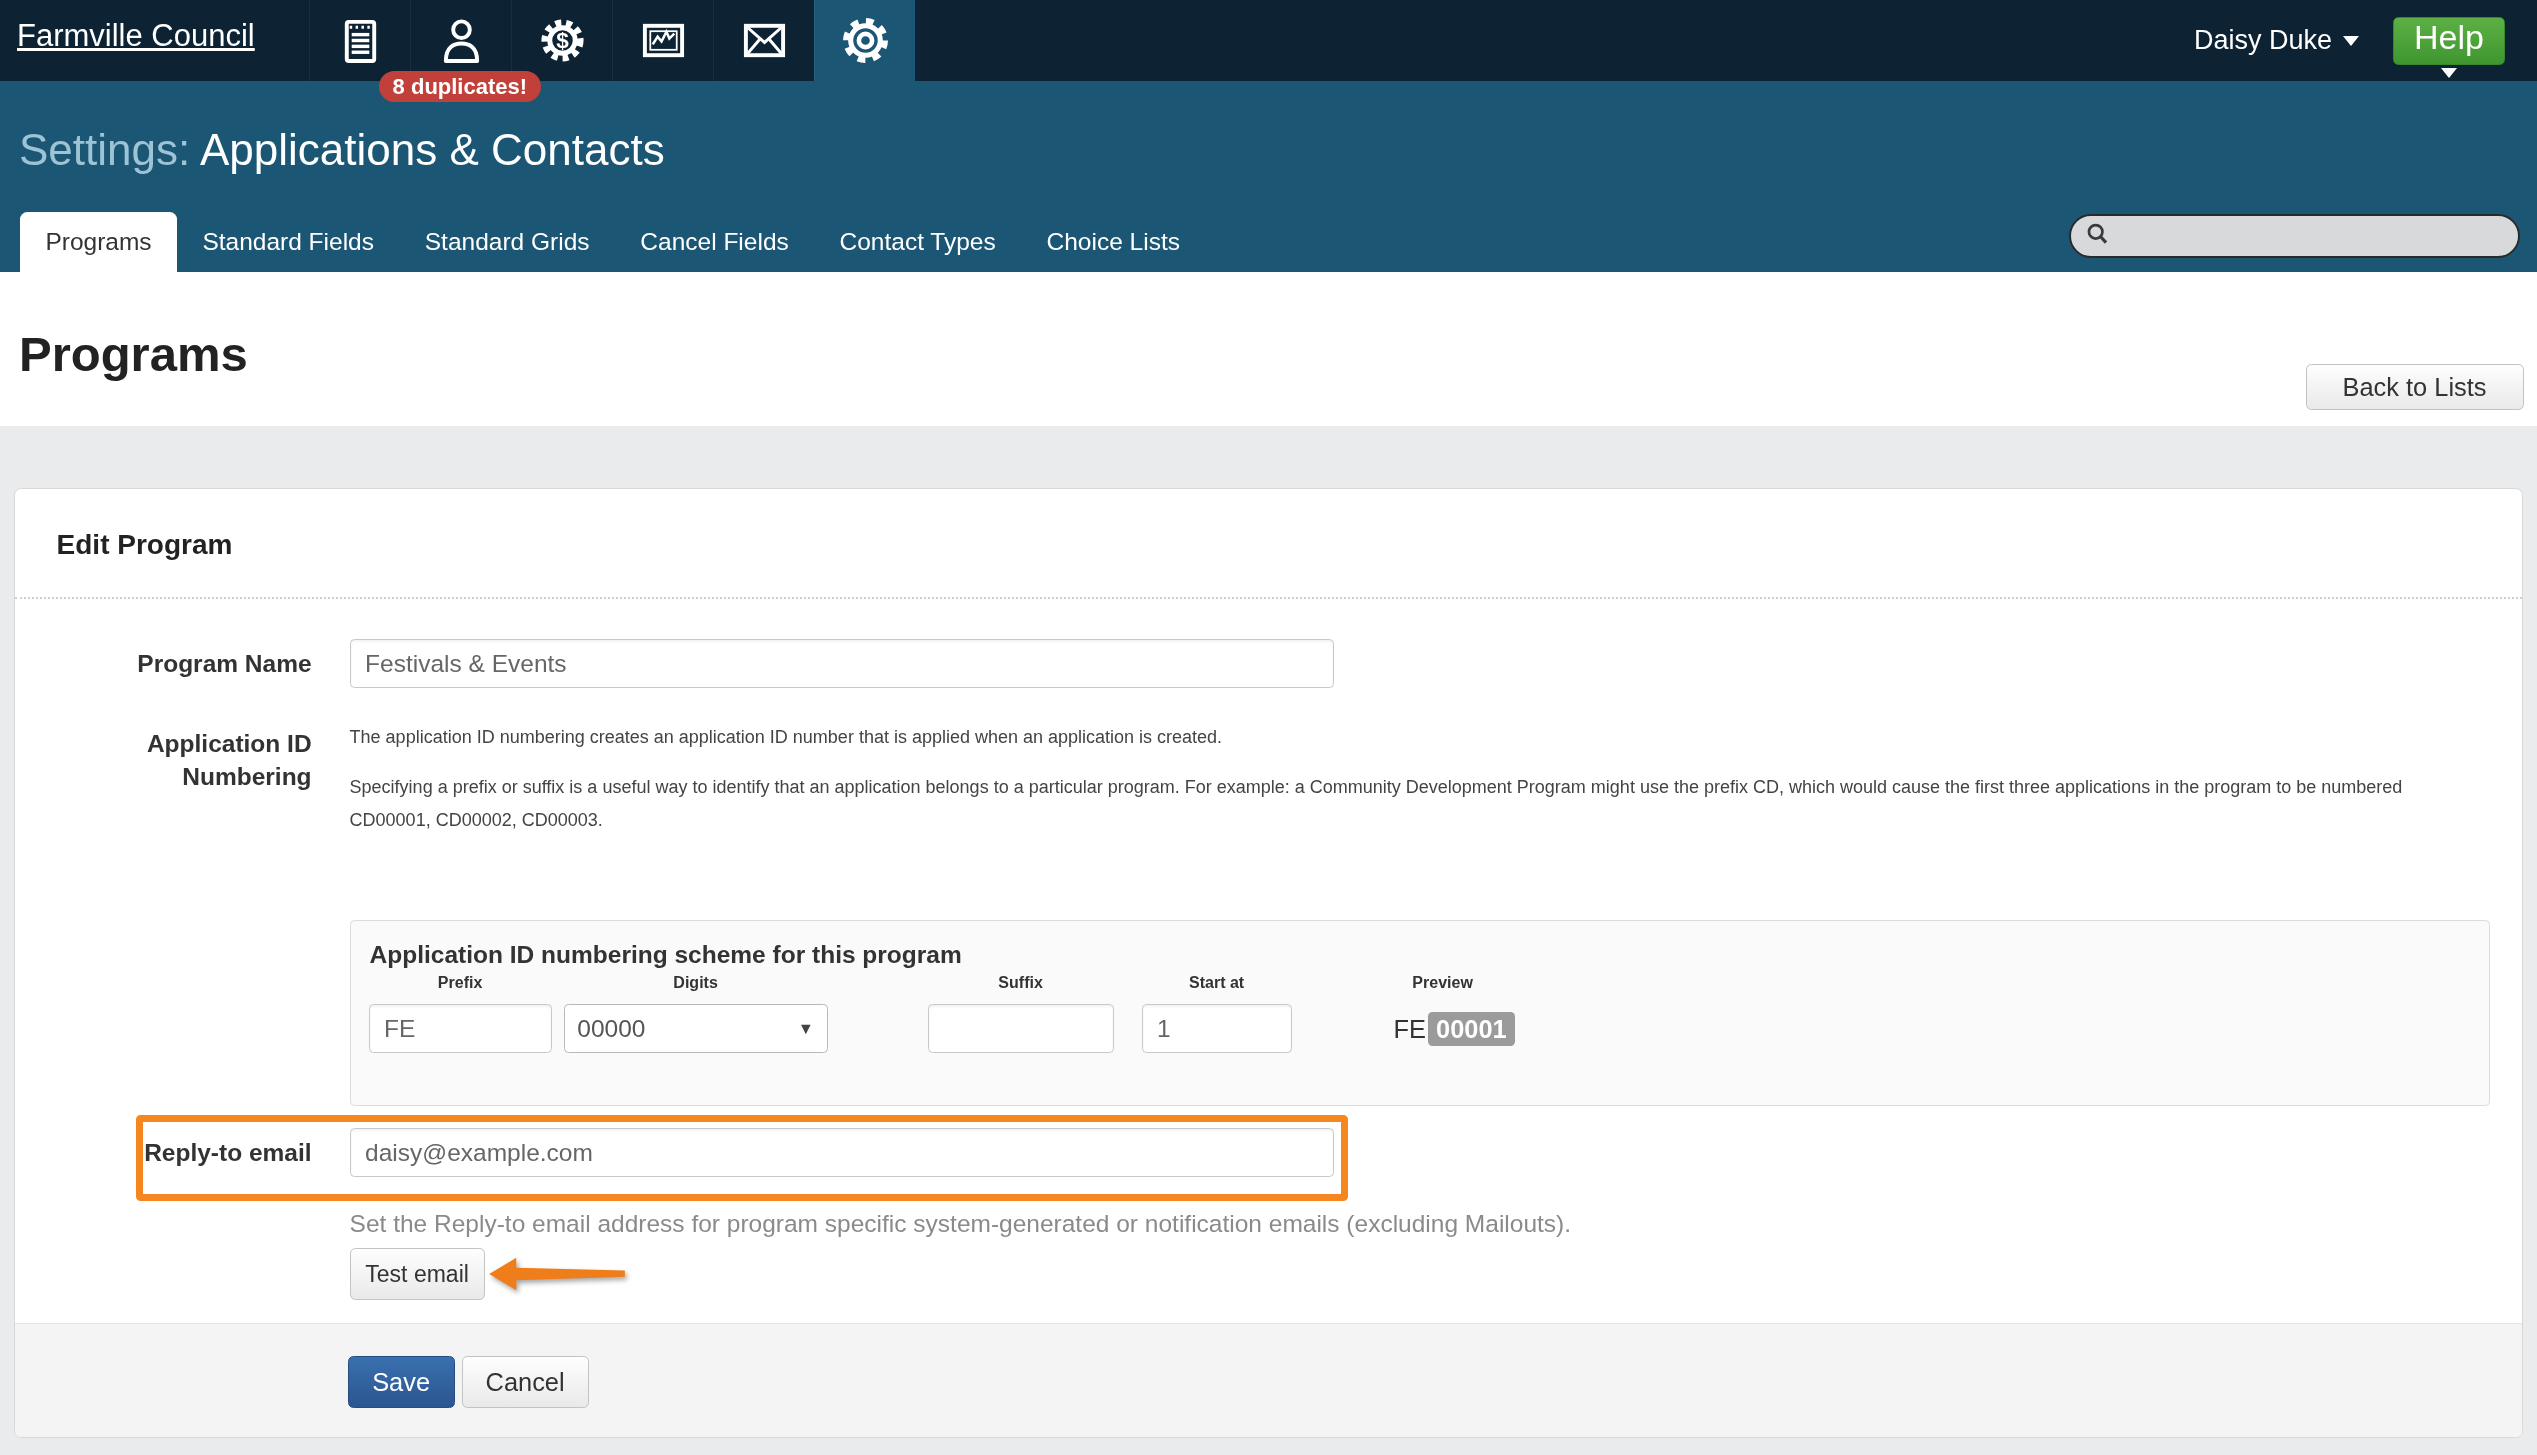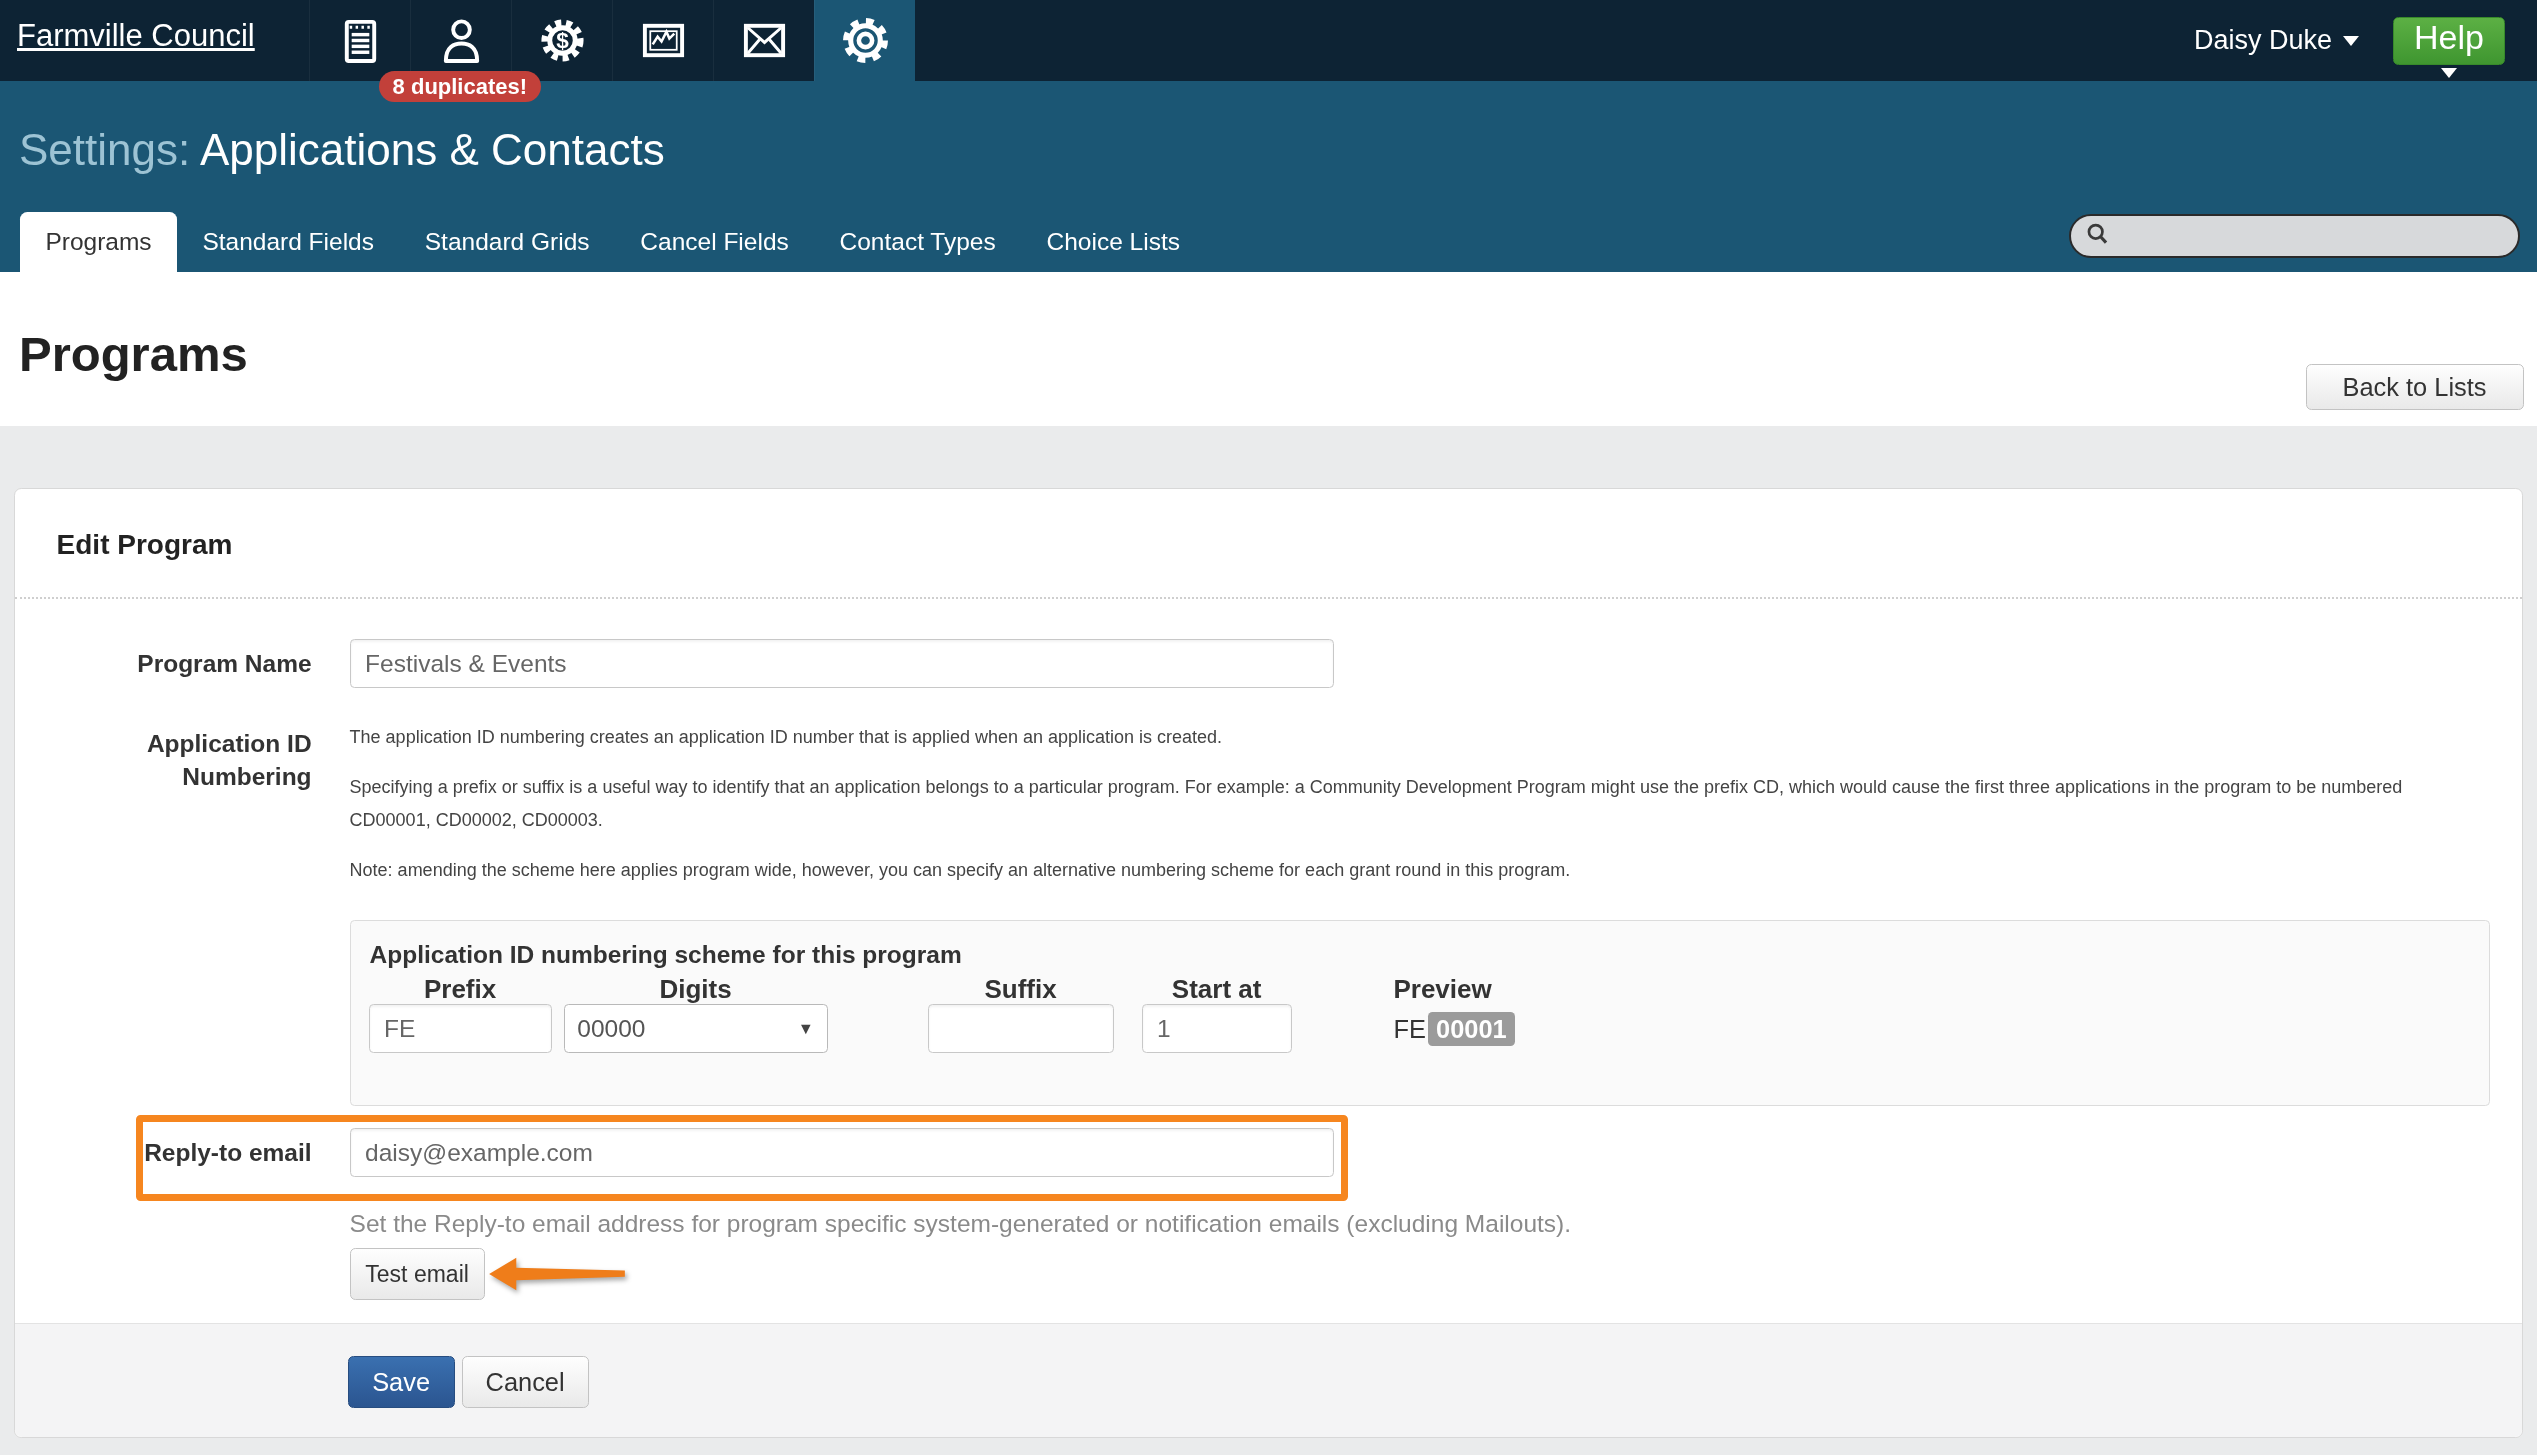--- a/index.html
+++ b/index.html
@@ -42,21 +42,21 @@
   .panel-sep { position:absolute; left:0; top:108px; width:100%; border-top:2.7px dotted #cfcfcf; }
 
   .form-label { position:absolute; width:297px; text-align:right; font-size:24.5px; font-weight:bold; color:#333; line-height:33px; }
   .text-input { position:absolute; height:49px; background:#fff; border:0.9px solid #c8c8c8; border-radius:4.5px; box-shadow:inset 0 1.8px 2.7px rgba(0,0,0,0.06); font-size:24.5px; color:#666; padding:0 14.5px; font-family:"Liberation Sans", sans-serif; outline:none; }
 
   .para-block { position:absolute; left:335px; top:232px; width:2132px; font-size:18px; color:#444; line-height:33px; }
   .para-block p { margin-bottom:17px; }
 
   .scheme-box { position:absolute; left:335px; top:431px; width:2140px; height:186px; background:#fafafa; border:0.9px solid #dcdcdc; border-radius:4.5px; }
   .scheme-title { position:absolute; left:19px; top:20px; font-size:24.5px; font-weight:bold; color:#333; }
-  .scheme-head { position:absolute; top:53px; font-size:26px; font-weight:bold; color:#333; text-align:center; }
+  .scheme-head { position:absolute; top:53px; font-size:16px; font-weight:bold; color:#333; text-align:center; }
   .scheme-field { top:83px; position:absolute; }
   .scheme-select { position:absolute; top:83px; height:49px; background:#fff; border:0.9px solid #b9b9b9; border-radius:4.5px; display:flex; align-items:center; padding:0 12.7px; font-size:24.5px; color:#555; cursor:pointer; }
   .scheme-select .sel-arrow { margin-left:auto; font-size:16.3px; color:#444; }
   .preview-wrap { position:absolute; left:1043px; top:91px; font-size:25.4px; color:#333; display:flex; align-items:center; }
   .preview-num { background:#9b9b9b; color:#fff; font-weight:bold; border-radius:4.5px; padding:2.7px 8.2px; margin-left:1.8px; }
 
   .highlight-box { position:absolute; left:121px; top:626px; width:1212px; height:86px; border:7.3px solid #f6861f; border-radius:4.5px; pointer-events:none; z-index:4; }
   .helper-text { position:absolute; left:335px; top:721px; font-size:24.5px; color:#8a8a8a; }
   .test-btn { position:absolute; left:335px; top:759px; width:135px; height:52px; font-size:23px; }
   .anno-arrow { position:absolute; left:474px; top:766px; z-index:5; filter:drop-shadow(2.7px 3.6px 2.7px rgba(0,0,0,0.35)); }
@@ -185,21 +185,20 @@
     <style></style>
 
     <div class="form-label" style="left:0; top:238px;">
       <div>Application ID</div>
       <div>Numbering</div>
     </div>
 
     <div class="para-block">
       <p>The application ID numbering creates an application ID number that is applied when an application is created.</p>
       <p>Specifying a prefix or suffix is a useful way to identify that an application belongs to a particular program. For example: a Community Development Program might use the prefix CD, which would cause the first three applications in the program to be numbered CD00001, CD00002, CD00003.</p>
-      <p>Note: amending the scheme here applies program wide, however, you can specify an alternative numbering scheme for each grant round in this program.</p>
     </div>
 
     <div class="scheme-box">
       <div class="scheme-title">Application ID numbering scheme for this program</div>
 
       <div class="scheme-head" style="left:18px; width:183px;">Prefix</div>
       <div class="scheme-head" style="left:213px; width:264px;">Digits</div>
       <div class="scheme-head" style="left:577px; width:186px;">Suffix</div>
       <div class="scheme-head" style="left:791px; width:150px;">Start at</div>
       <div class="scheme-head" style="left:1024px; width:136px;">Preview</div>

